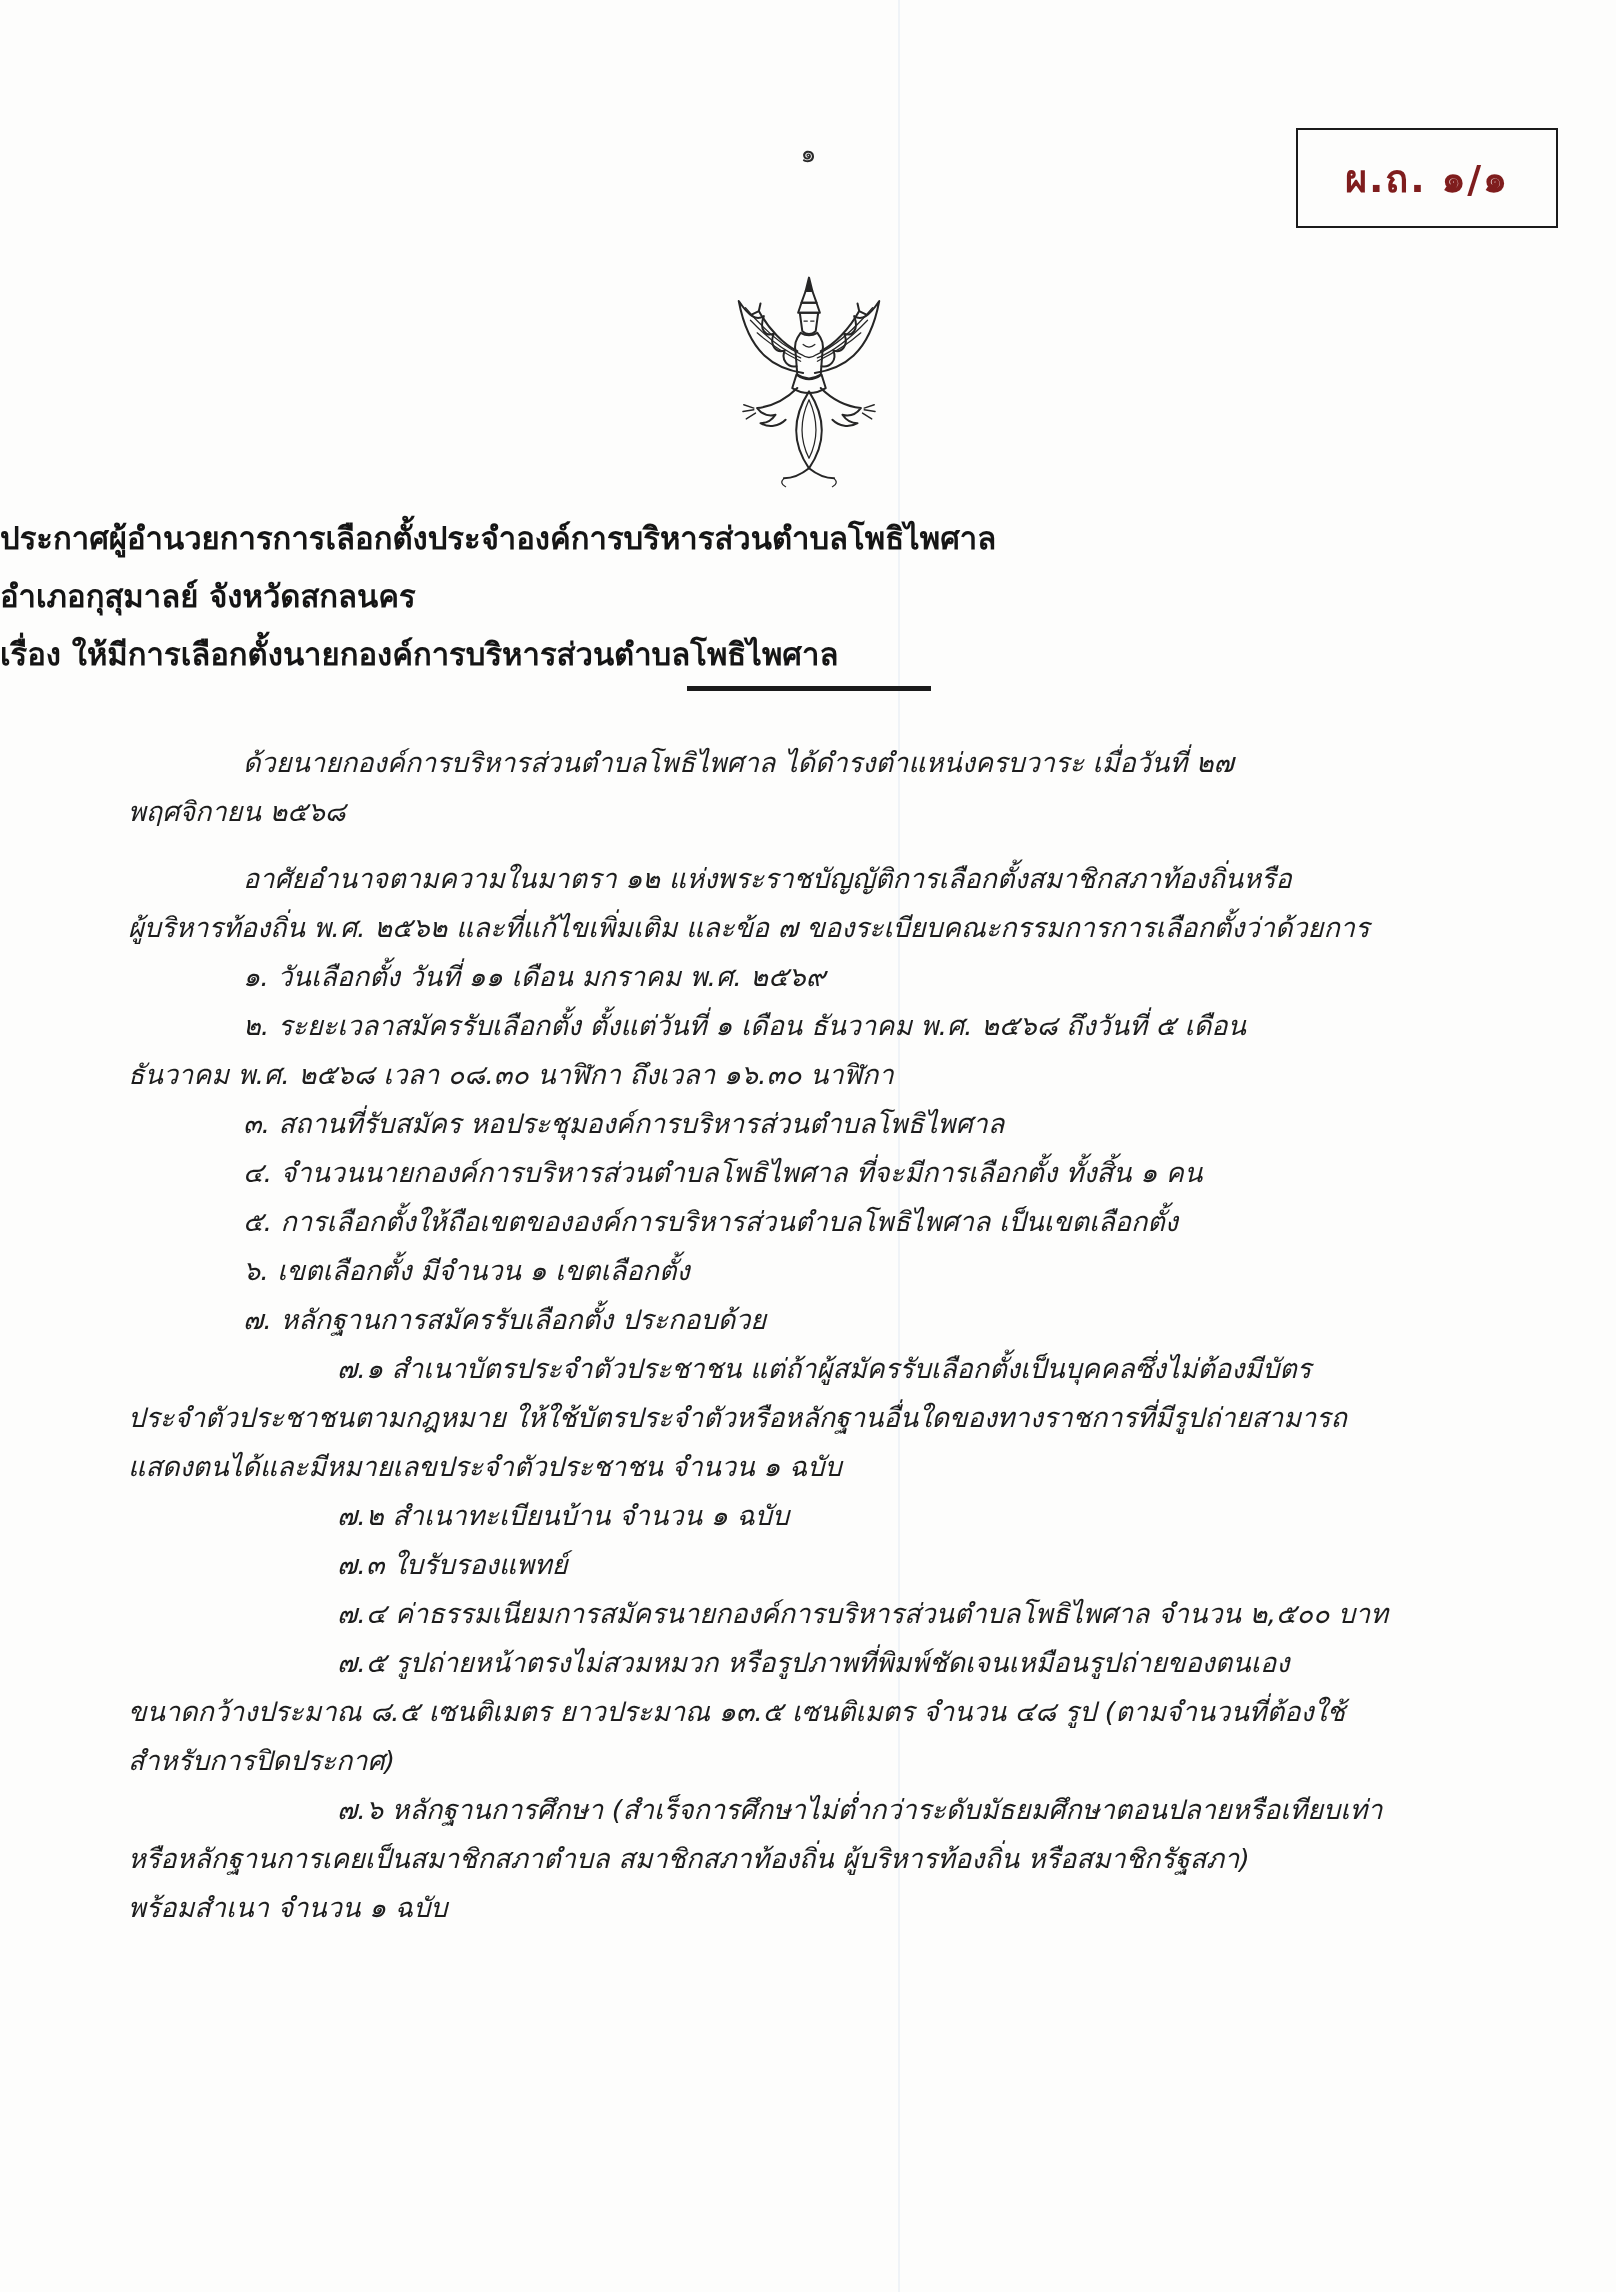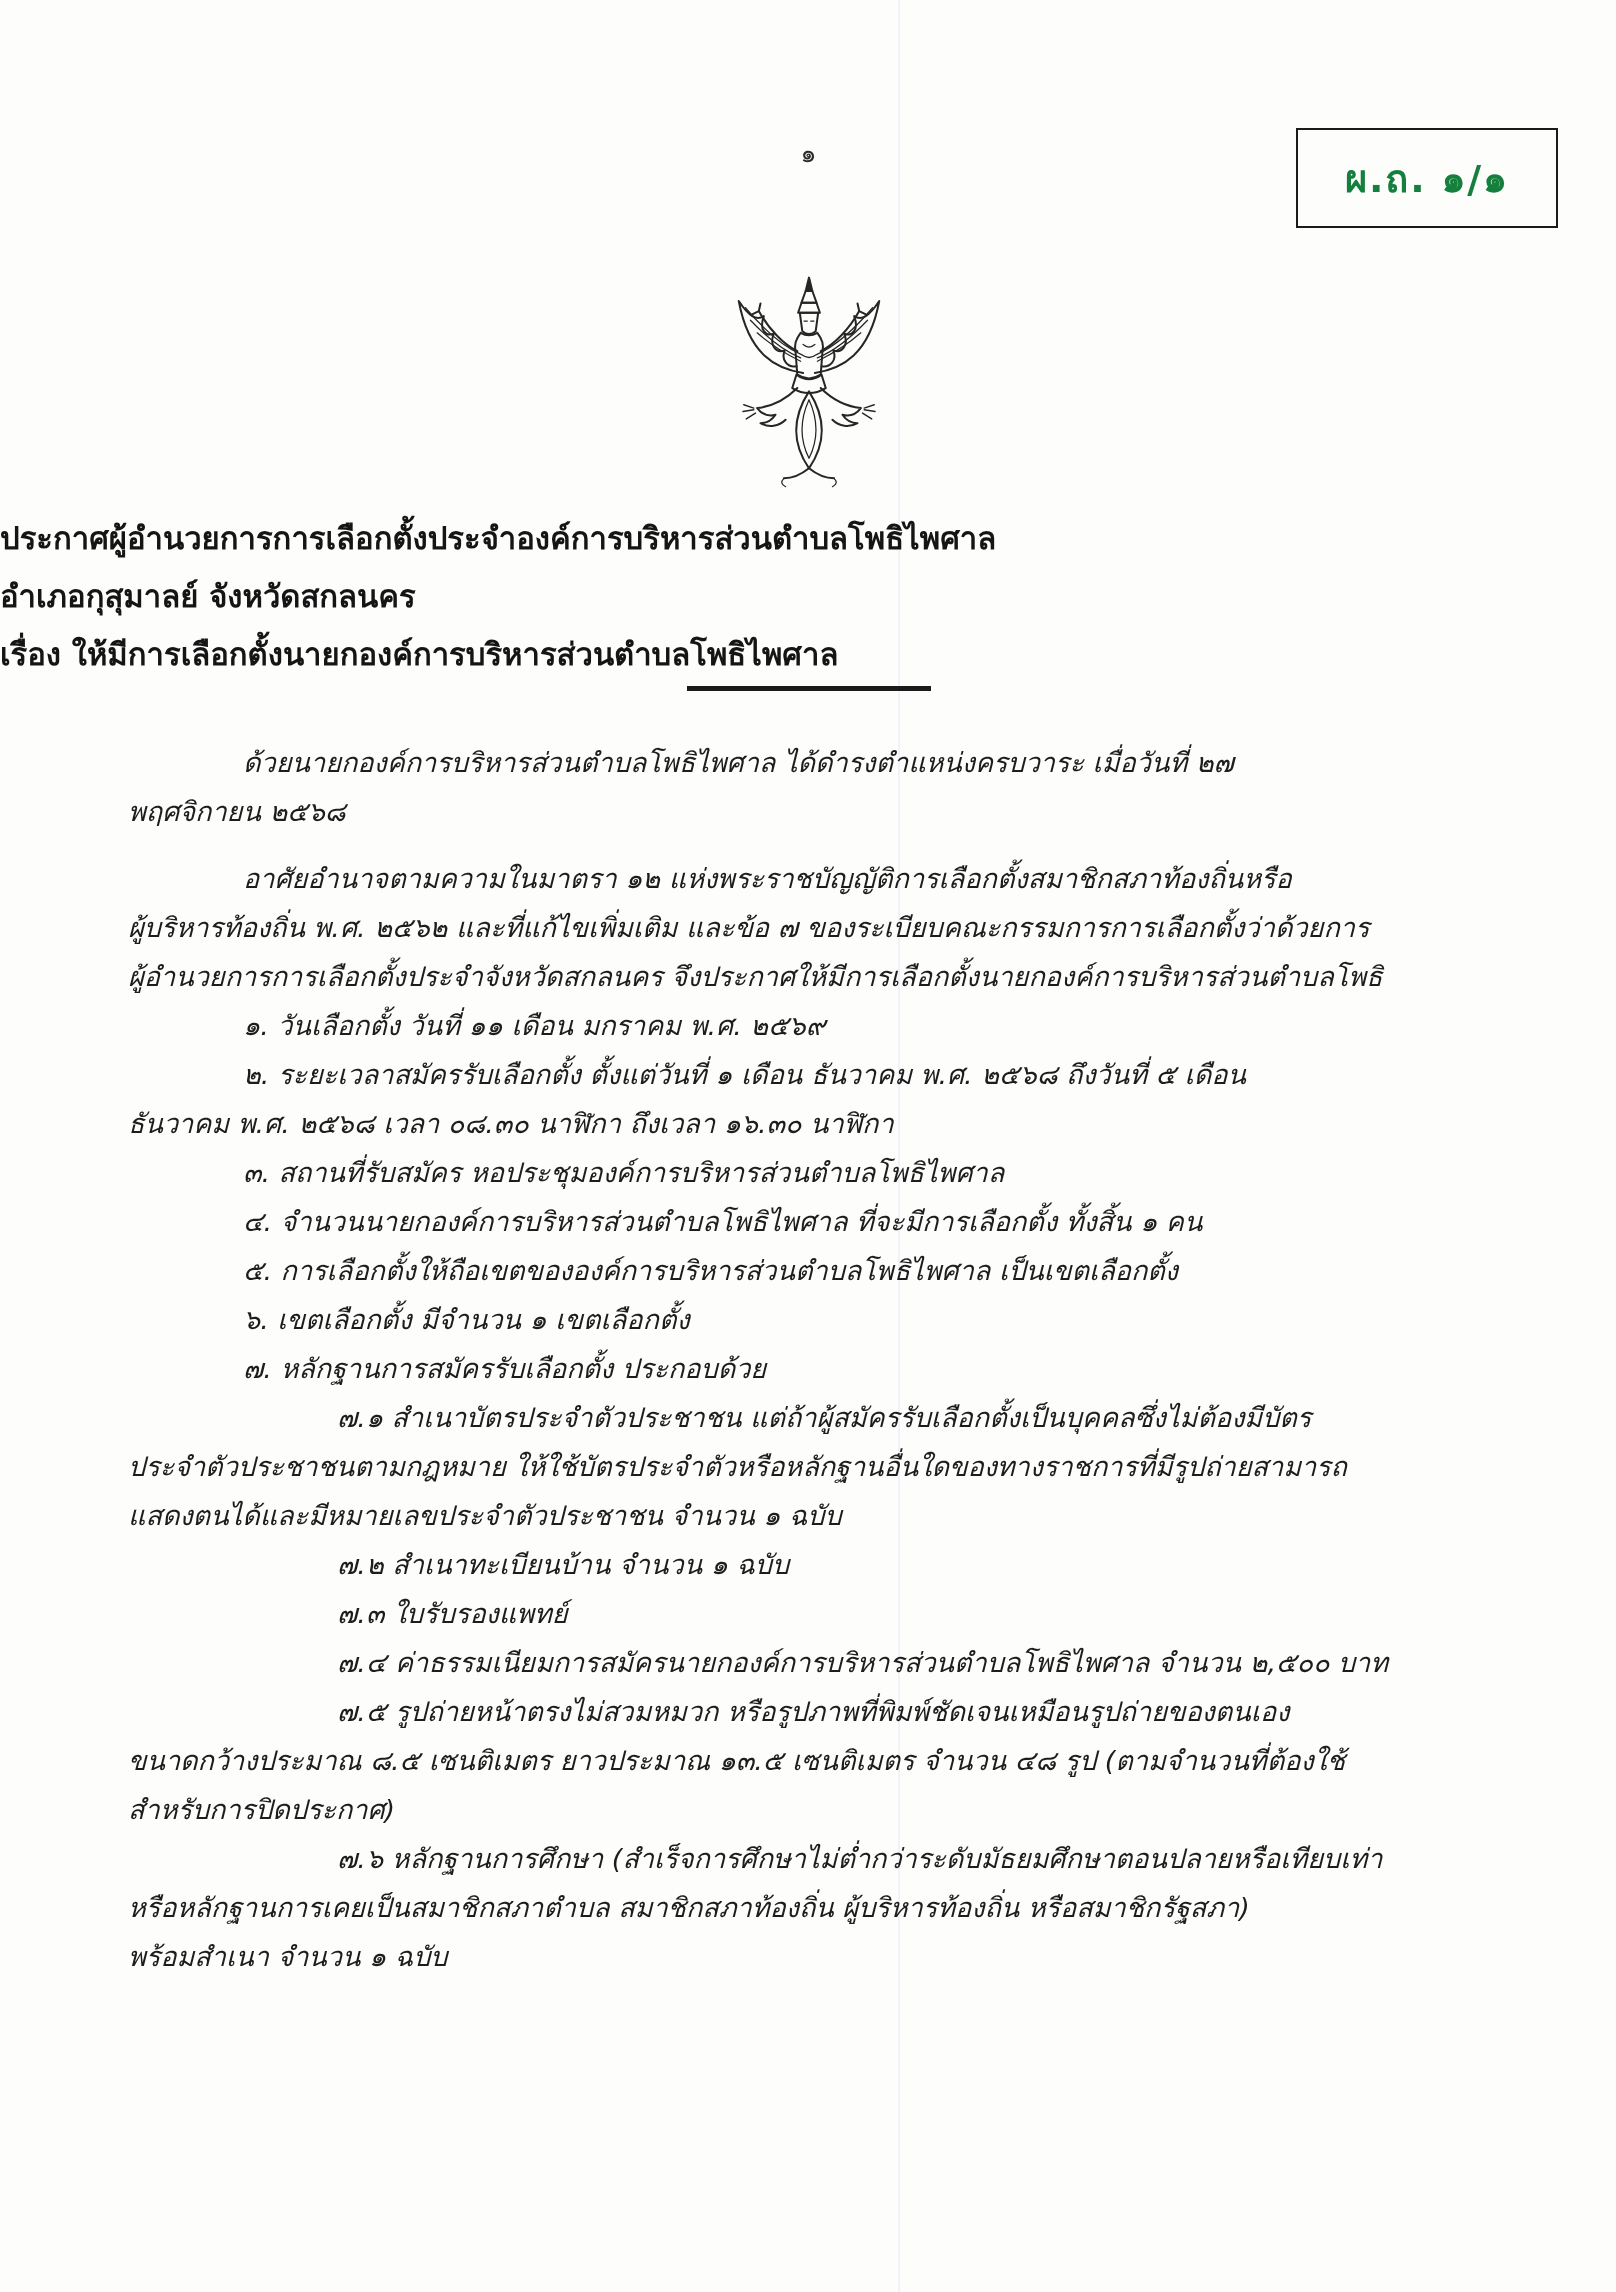--- a/index.html
+++ b/index.html
@@ -16,21 +16,21 @@
     background:rgba(140,170,210,0.12);
   }
   .page-number{
     position:absolute;top:133px;left:0;width:100%;
     text-align:center;font-size:25px;color:#2a2a2a;
   }
   .form-code-box{
     position:absolute;top:128px;left:1296px;width:262px;height:100px;
     border:2.7px solid #1b1b1b;box-sizing:border-box;
     display:flex;align-items:center;justify-content:center;
-    font-size:38px;font-weight:600;letter-spacing:1.8px;color:#15803d;
+    font-size:38px;font-weight:600;letter-spacing:1.8px;color:#7f1d1d;
   }
   .emblem-wrap{
     position:absolute;top:273px;left:0;width:100%;
     display:flex;justify-content:center;
   }
   .title-block{
     position:absolute;top:509px;left:0;width:100%;
     text-align:left;font-weight:700;font-size:31px;line-height:58px;
     color:#151515;
   }
@@ -109,21 +109,20 @@
     <div>เรื่อง ให้มีการเลือกตั้งนายกองค์การบริหารส่วนตำบลโพธิไพศาล</div>
   </div>
 
   <div class="divider"></div>
 
   <div class="body-lines">
       <div class="bline ind-para">ด้วยนายกองค์การบริหารส่วนตำบลโพธิไพศาล  ได้ดำรงตำแหน่งครบวาระ เมื่อวันที่ ๒๗</div>
       <div class="bline ind-margin">พฤศจิกายน ๒๕๖๘</div>
       <div class="bline ind-para gap">อาศัยอำนาจตามความในมาตรา ๑๒ แห่งพระราชบัญญัติการเลือกตั้งสมาชิกสภาท้องถิ่นหรือ</div>
       <div class="bline ind-margin">ผู้บริหารท้องถิ่น พ.ศ. ๒๕๖๒ และที่แก้ไขเพิ่มเติม และข้อ ๗ ของระเบียบคณะกรรมการการเลือกตั้งว่าด้วยการ</div>
-      <div class="bline ind-margin">ผู้อำนวยการการเลือกตั้งประจำจังหวัดสกลนคร จึงประกาศให้มีการเลือกตั้งนายกองค์การบริหารส่วนตำบลโพธิ</div>
       <div class="bline ind-para">๑.  วันเลือกตั้ง วันที่ ๑๑ เดือน มกราคม พ.ศ. ๒๕๖๙</div>
       <div class="bline ind-para">๒.  ระยะเวลาสมัครรับเลือกตั้ง ตั้งแต่วันที่ ๑ เดือน ธันวาคม พ.ศ. ๒๕๖๘ ถึงวันที่ ๕ เดือน</div>
       <div class="bline ind-margin">ธันวาคม พ.ศ. ๒๕๖๘ เวลา ๐๘.๓๐ นาฬิกา ถึงเวลา ๑๖.๓๐ นาฬิกา</div>
       <div class="bline ind-para">๓.  สถานที่รับสมัคร หอประชุมองค์การบริหารส่วนตำบลโพธิไพศาล</div>
       <div class="bline ind-para">๔.  จำนวนนายกองค์การบริหารส่วนตำบลโพธิไพศาล  ที่จะมีการเลือกตั้ง ทั้งสิ้น ๑ คน</div>
       <div class="bline ind-para">๕.  การเลือกตั้งให้ถือเขตขององค์การบริหารส่วนตำบลโพธิไพศาล  เป็นเขตเลือกตั้ง</div>
       <div class="bline ind-para">๖.  เขตเลือกตั้ง มีจำนวน ๑ เขตเลือกตั้ง</div>
       <div class="bline ind-para">๗.  หลักฐานการสมัครรับเลือกตั้ง ประกอบด้วย</div>
       <div class="bline ind-sub">๗.๑ สำเนาบัตรประจำตัวประชาชน แต่ถ้าผู้สมัครรับเลือกตั้งเป็นบุคคลซึ่งไม่ต้องมีบัตร</div>
       <div class="bline ind-margin">ประจำตัวประชาชนตามกฎหมาย ให้ใช้บัตรประจำตัวหรือหลักฐานอื่นใดของทางราชการที่มีรูปถ่ายสามารถ</div>

